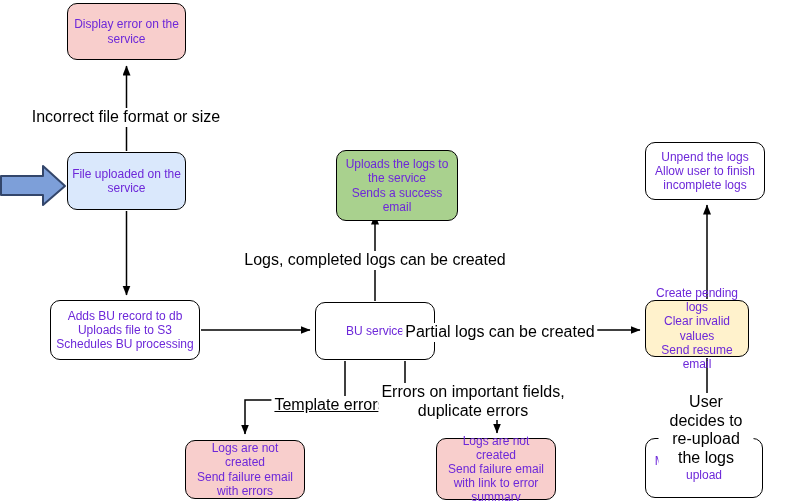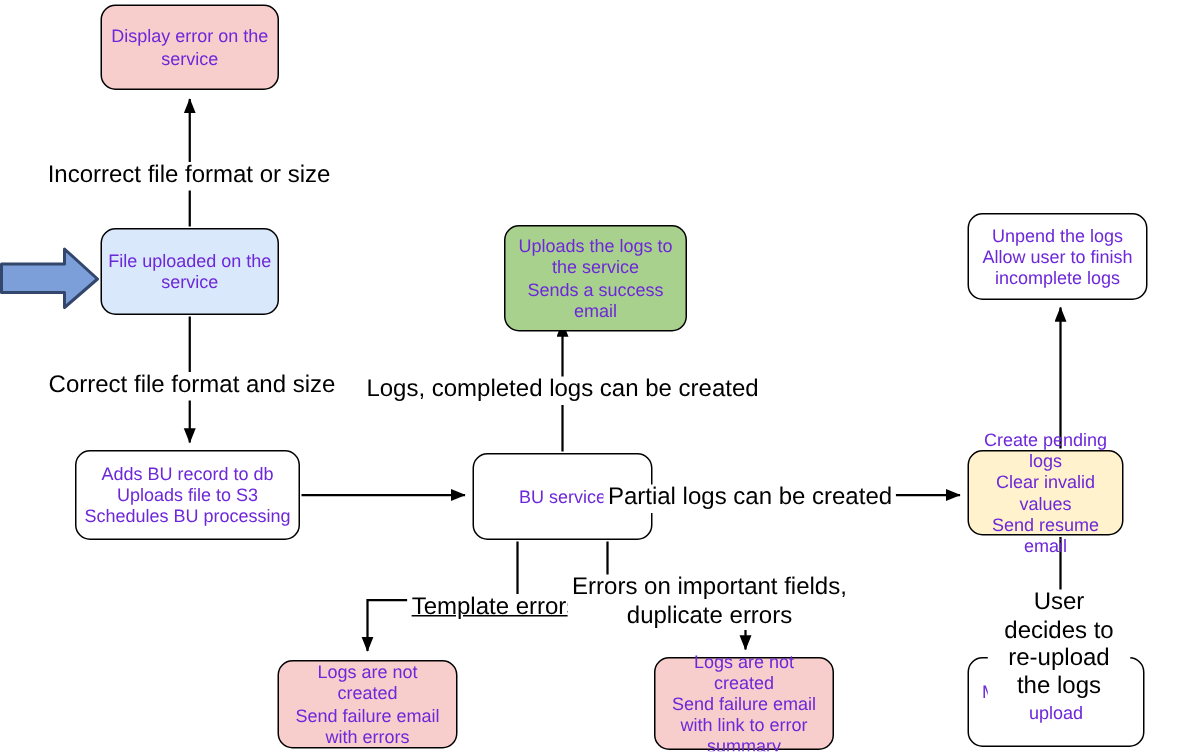--- a/index.html
+++ b/index.html
@@ -120,21 +120,20 @@
 
   <div class="node fill-pink" style="left:436px; top:438px; width:120px; height:62px;">
     <span>Logs are not created
 Send failure email
 with link to error
 summary</span>
   </div>
 
   <div class="edge-label" style="left:126px; top:108px;">Incorrect file format or size</div>
 
-  <div class="edge-label" style="left:128px; top:248px;">Correct file format and size</div>
 
   <div class="edge-label" style="left:375px; top:251px;">Logs, completed logs can be created</div>
 
   <div class="edge-label" style="left:500px; top:323px;">Partial logs can be created</div>
 
   <div class="edge-label" style="left:330px; top:396px;text-decoration:underline;">Template errors</div>
 
   <div class="edge-label" style="left:473px; top:383px;">Errors on important fields,
 duplicate errors</div>
 

